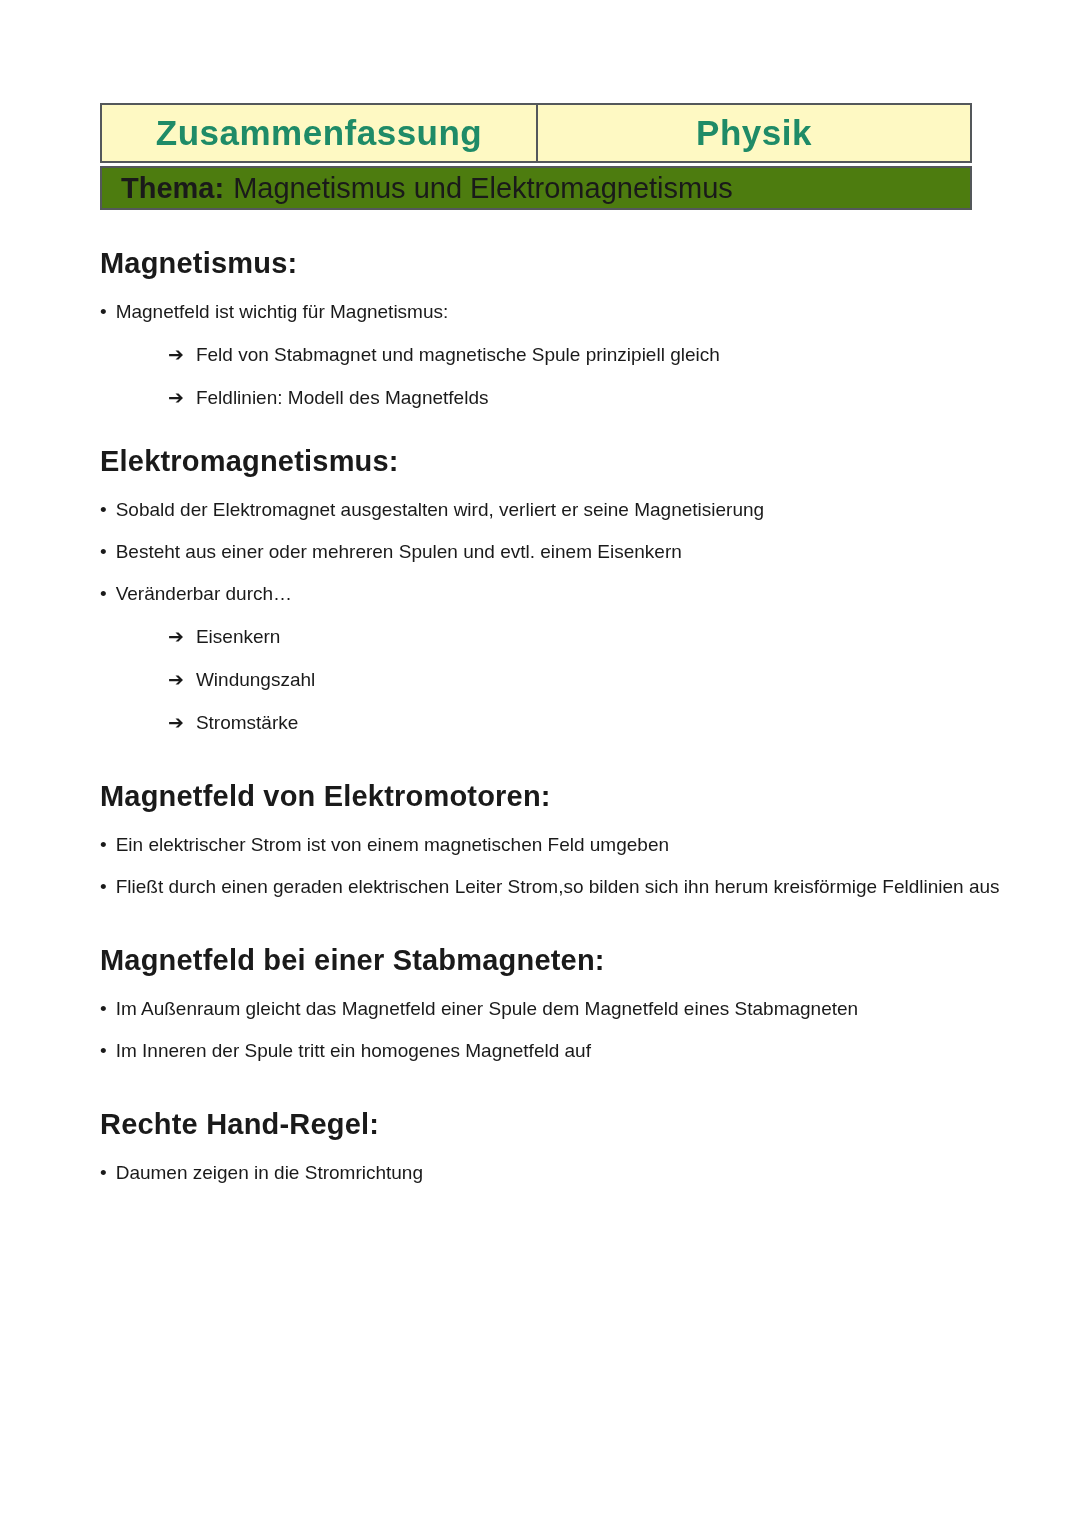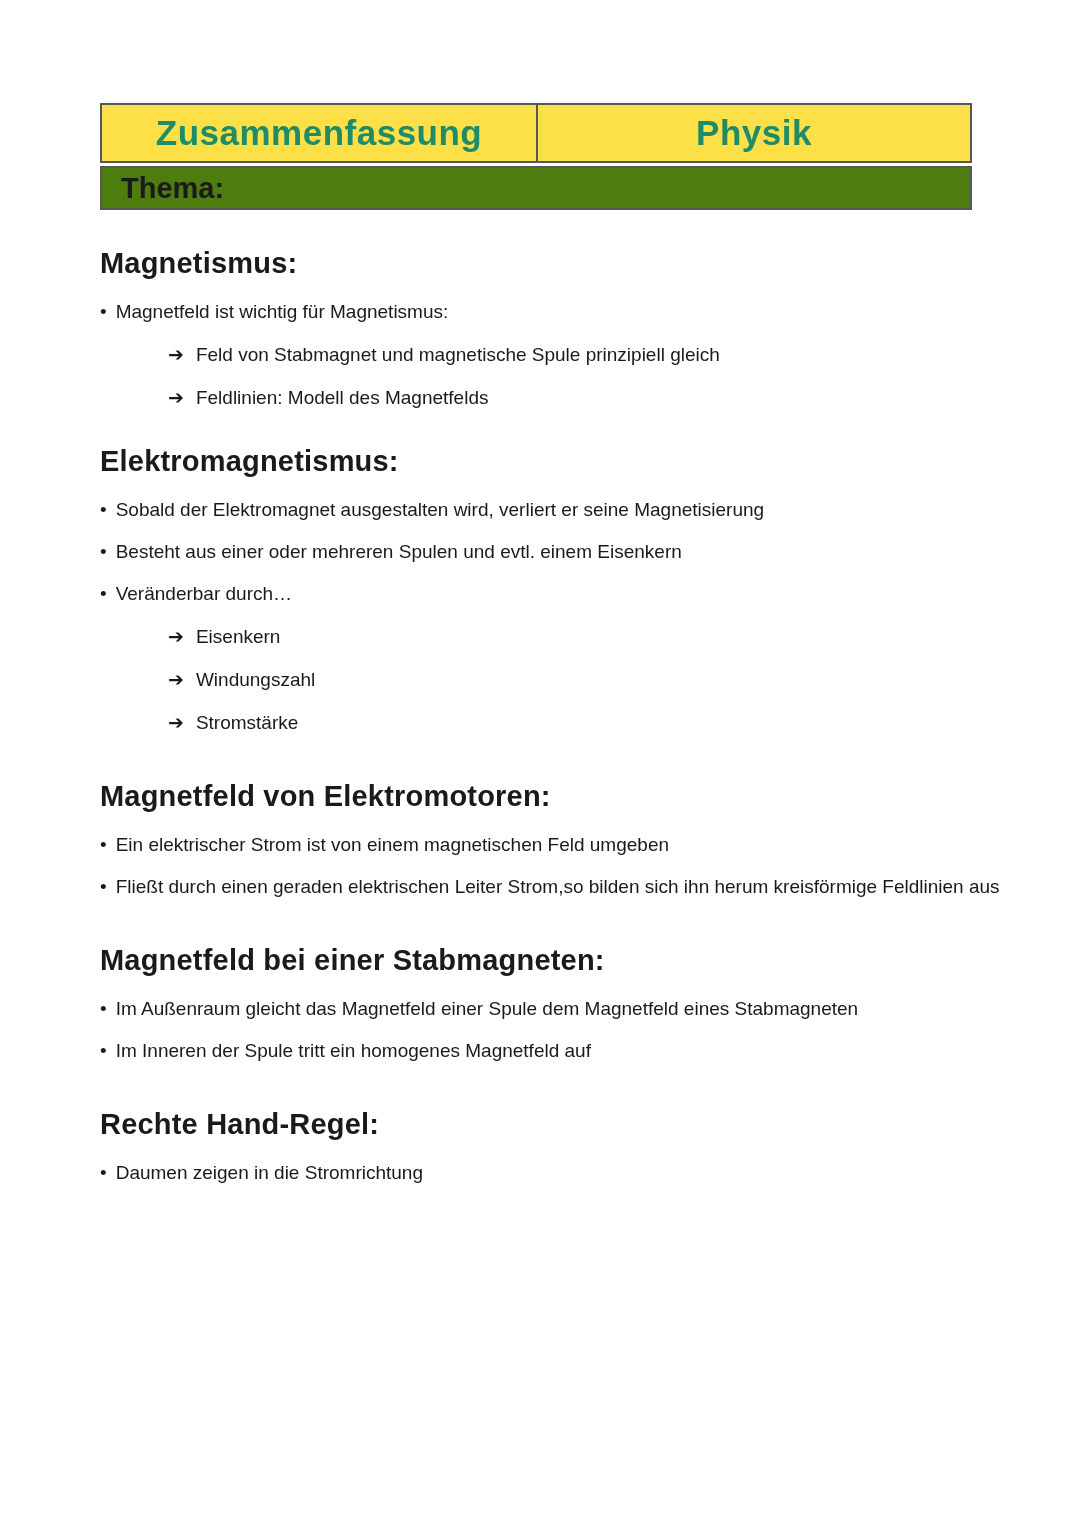--- a/index.html
+++ b/index.html
@@ -16,21 +16,21 @@
     position:absolute;
     left:100px; top:103px;
     width:920px;
   }
   
   .header-table{ width:872px; }
   .row1{
     display:flex;
     border:2px solid var(--border);
     height:56px;
-    background:#fde047;
+    background:#fef9c3;
   }
   .cell{ display:flex; align-items:center; justify-content:center; }
   .cell-left{ width:50%; border-right:2px solid var(--border); }
   .cell-right{ flex:1; }
   .green-title{
     color:var(--accent);
     font-weight:bold;
     font-size:35px;
     letter-spacing:0.5px;
   }
@@ -86,20 +86,21 @@
       <div class="row1">
         <div class="cell cell-left">
           <span class="green-title">Zusammenfassung</span>
         </div>
         <div class="cell cell-right">
           <span class="green-title">Physik</span>
         </div>
       </div>
       <div class="row2">
         <span class="thema-label">Thema:</span>
+        <span class="thema-value">Magnetismus und Elektromagnetismus</span>
       </div>
     </div>
 
     <section class="sec s1">
       <h2 class="heading">Magnetismus:</h2>
       <div class="item bullet"><span class="marker">•</span><span class="txt">Magnetfeld ist wichtig für Magnetismus:</span></div>
       <div class="item arrow"><span class="marker">➔</span><span class="txt">Feld von Stabmagnet und magnetische Spule prinzipiell gleich</span></div>
       <div class="item arrow"><span class="marker">➔</span><span class="txt">Feldlinien: Modell des Magnetfelds</span></div>
     </section>
 

